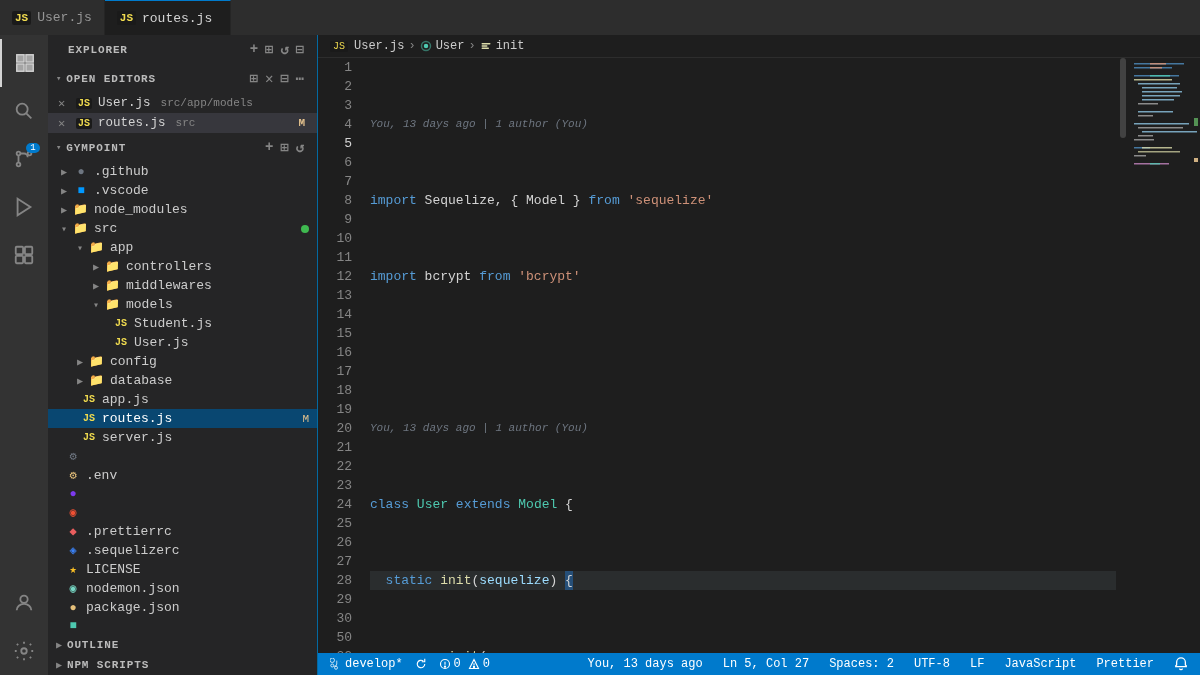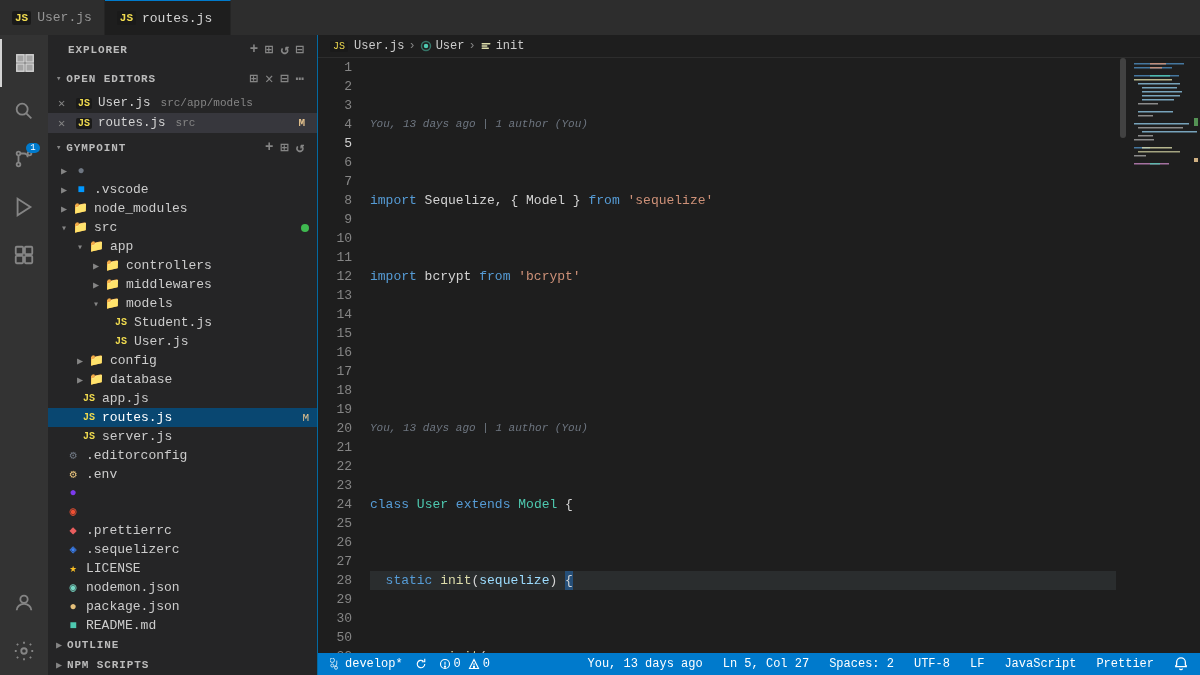--- a/index.html
+++ b/index.html
@@ -483,20 +483,21 @@
           <span>+</span>
           <span>⊞</span>
           <span>↺</span>
         </div>
       </div>
 
       <div class="tree-item">
         <span class="indent" style="width:8px;"></span>
         <span class="arrow">▶</span>
         <span class="file-icon" style="color:#6e7681;">●</span>
+        <span class="item-label">.github</span>
       </div>
 
       <div class="tree-item">
         <span class="indent" style="width:8px;"></span>
         <span class="arrow">▶</span>
         <span class="file-icon" style="color:#0098ff;">■</span>
         <span class="item-label">.vscode</span>
       </div>
 
       <div class="tree-item">
@@ -589,21 +590,20 @@
         <span class="indent" style="width:24px;"></span>
         <span class="arrow" style="width:8px;"></span>
         <span class="file-icon" style="color:#f0db4f;font-size:10px;font-weight:bold;">JS</span>
         <span class="item-label">server.js</span>
       </div>
 
       <div class="tree-item">
         <span class="indent" style="width:8px;"></span>
         <span class="arrow" style="width:8px;"></span>
         <span class="file-icon" style="color:#6e7681;">⚙</span>
-        <span class="item-label">.editorconfig</span>
       </div>
 
       <div class="tree-item">
         <span class="indent" style="width:8px;"></span>
         <span class="arrow" style="width:8px;"></span>
         <span class="file-icon" style="color:#e5c07b;">⚙</span>
         <span class="item-label">.env</span>
       </div>
 
       <div class="tree-item">
@@ -650,21 +650,20 @@
         <span class="indent" style="width:8px;"></span>
         <span class="arrow" style="width:8px;"></span>
         <span class="file-icon" style="color:#e5c07b;">●</span>
         <span class="item-label">package.json</span>
       </div>
 
       <div class="tree-item">
         <span class="indent" style="width:8px;"></span>
         <span class="arrow" style="width:8px;"></span>
         <span class="file-icon" style="color:#4ec9b0;">■</span>
-        <span class="item-label">README.md</span>
       </div>
 
     </div>
 
     <div class="collapsed-header outline-section">
       <span class="arrow">▶</span>
       <span>OUTLINE</span>
     </div>
 
     <div class="collapsed-header npm-section">

